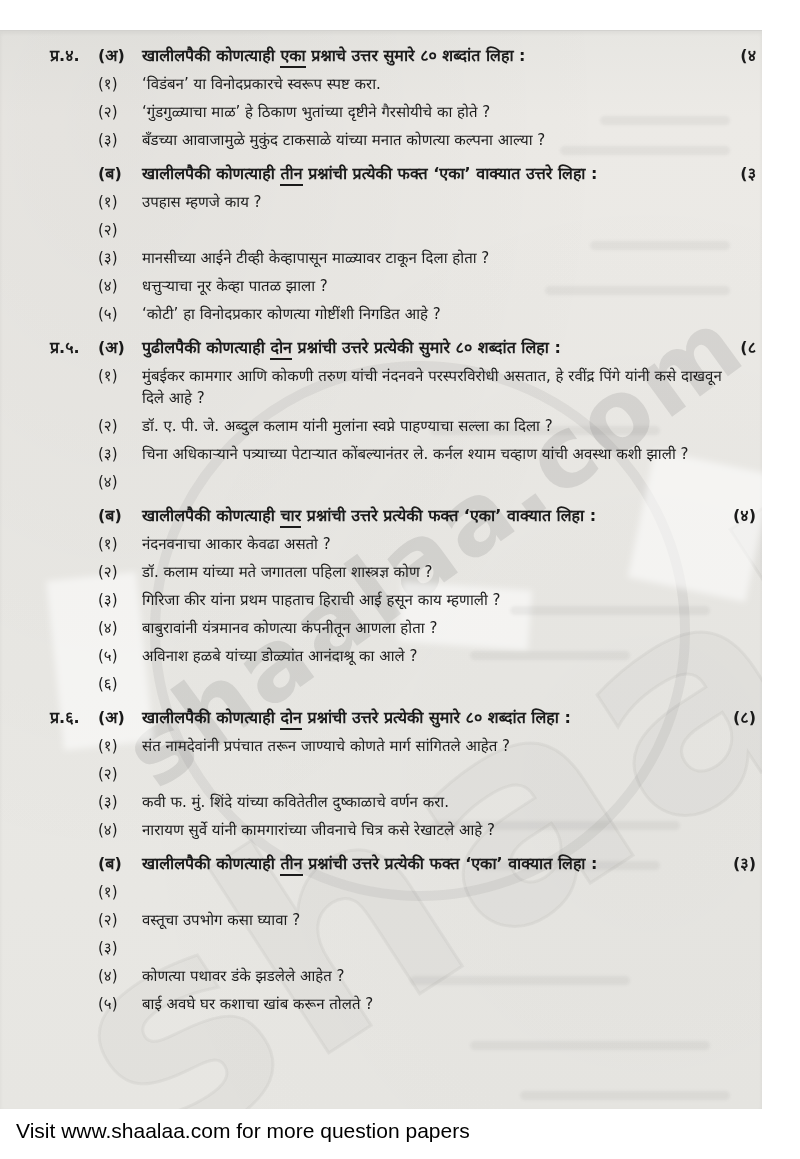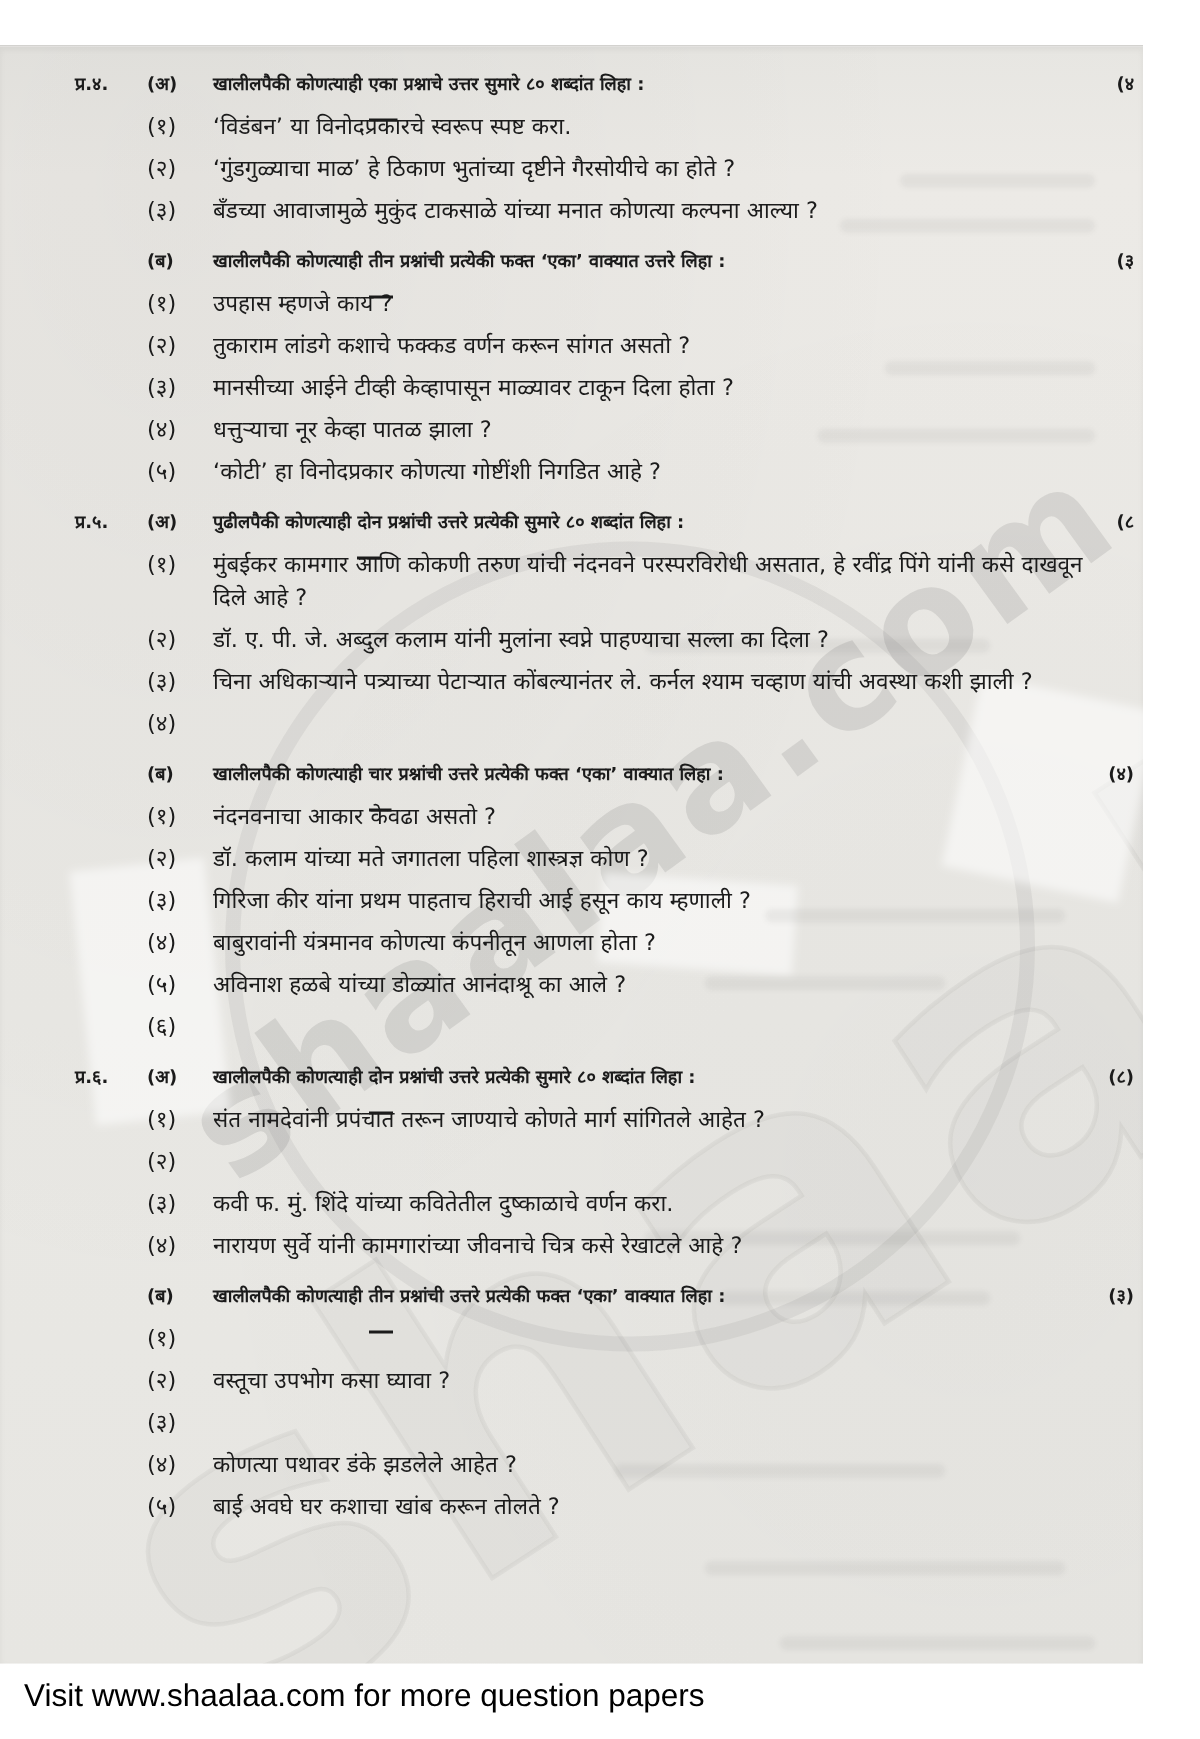--- a/index.html
+++ b/index.html
@@ -51,28 +51,28 @@
     position:absolute; height:9px; border-radius:5px;
     background:rgba(40,40,40,0.055); filter:blur(1.6px);
     pointer-events:none;
   }
   
   .content {
     position:absolute; left:0; top:0; width:100%;
     padding:14px 6px 0 50px; box-sizing:border-box;
   }
   .row { display:flex; align-items:flex-start; margin-bottom:6px; }
-  .row.header { font-weight:bold; font-size:12px; margin-top:12px; }
+  .row.header { font-weight:bold; font-size:16px; margin-top:12px; }
   .row.header:first-child { margin-top:0; }
   .row.item { font-size:15px; }
   .txt { flex:1; line-height:22px; padding-right:10px; }
   .qnum  { flex:none; width:48px; line-height:22px; }
   .plabel{ flex:none; width:44px; line-height:22px; }
   .marks { flex:none; width:36px; text-align:right; white-space:nowrap; line-height:22px; }
-  .u { border-bottom:2px solid #1b1b1b; padding-bottom:16px; }
+  .u { border-bottom:2px solid #1b1b1b; padding-bottom:1px; }
   
   .footer {
     position:absolute; left:16px; top:1119px;
     font-family:Liberation Sans, sans-serif;
     font-size:21px; color:#000000;
   }
 </style>
 </head>
 <body>
 
@@ -126,21 +126,20 @@
         <span class="marks">(३</span>
       </div>
       <div class="row item">
         <span class="qnum"></span>
         <span class="plabel">(१)</span>
         <div class="txt">उपहास म्हणजे काय ?</div>
       </div>
       <div class="row item">
         <span class="qnum"></span>
         <span class="plabel">(२)</span>
-        <div class="txt">तुकाराम लांडगे कशाचे फक्कड वर्णन करून सांगत असतो ?</div>
       </div>
       <div class="row item">
         <span class="qnum"></span>
         <span class="plabel">(३)</span>
         <div class="txt">मानसीच्या आईने टीव्ही केव्हापासून माळ्यावर टाकून दिला होता ?</div>
       </div>
       <div class="row item">
         <span class="qnum"></span>
         <span class="plabel">(४)</span>
         <div class="txt">धत्तुऱ्याचा नूर केव्हा पातळ झाला ?</div>

